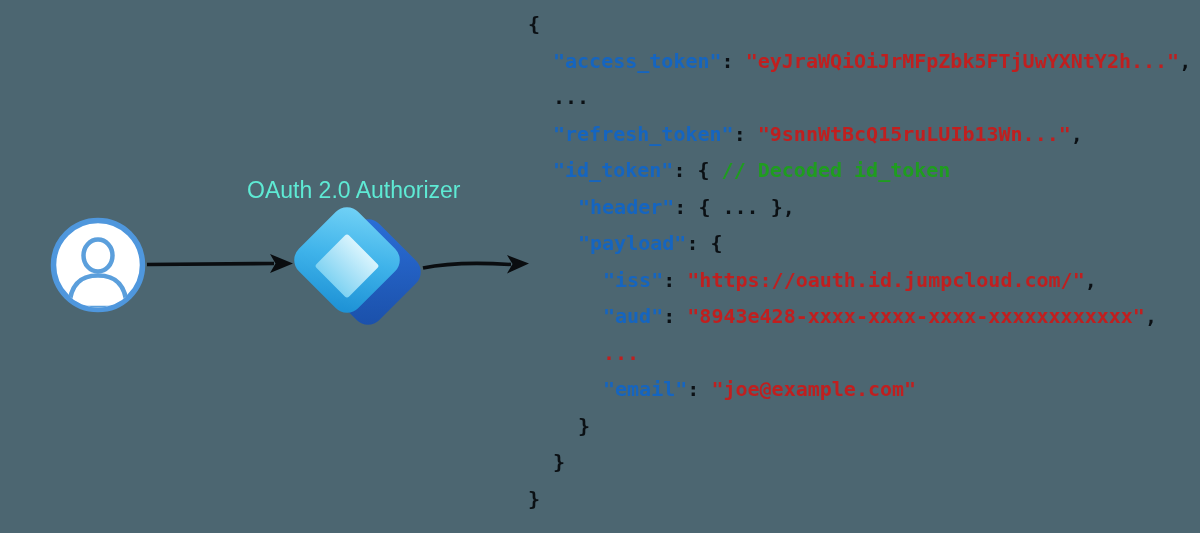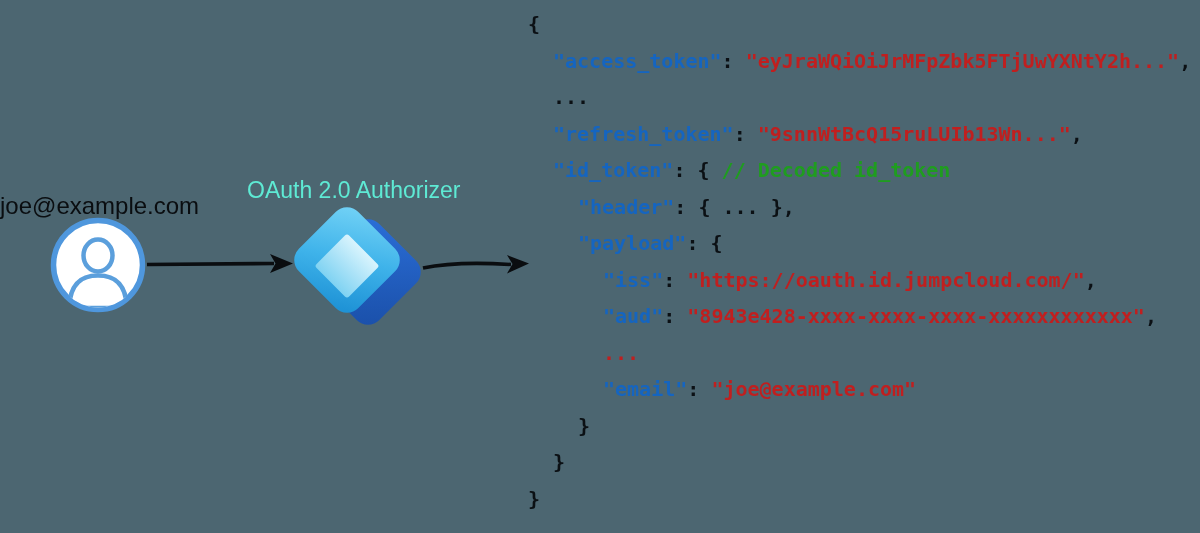--- a/index.html
+++ b/index.html
@@ -23,21 +23,20 @@
     font-weight:bold; font-size:20px; line-height:36.5px;
     white-space:pre;
   }
   .code-line { white-space:pre; }
 </style>
 </head>
 <body>
 
 <div class="canvas">
 
-  <div class="user-label">joe@example.com</div>
 
   <svg class="abs" style="left:49px; top:216px;" width="98" height="98" viewBox="0 0 98 98">
     <defs>
       <clipPath id="pc">
           <circle cx="49" cy="49" r="42.5"></circle>
         </clipPath>
     </defs>
     <circle cx="49" cy="49" r="44.5" fill="#ffffff" stroke="#4f97dd" stroke-width="5.5"></circle>
     <g clip-path="url(#pc)">
       <path d="M20 92 C21 66 34 59.5 49 59.5 C64 59.5 77 66 78 92 Z" fill="#ffffff" stroke="#5b9fdc" stroke-width="4.5" stroke-linejoin="round"></path>

